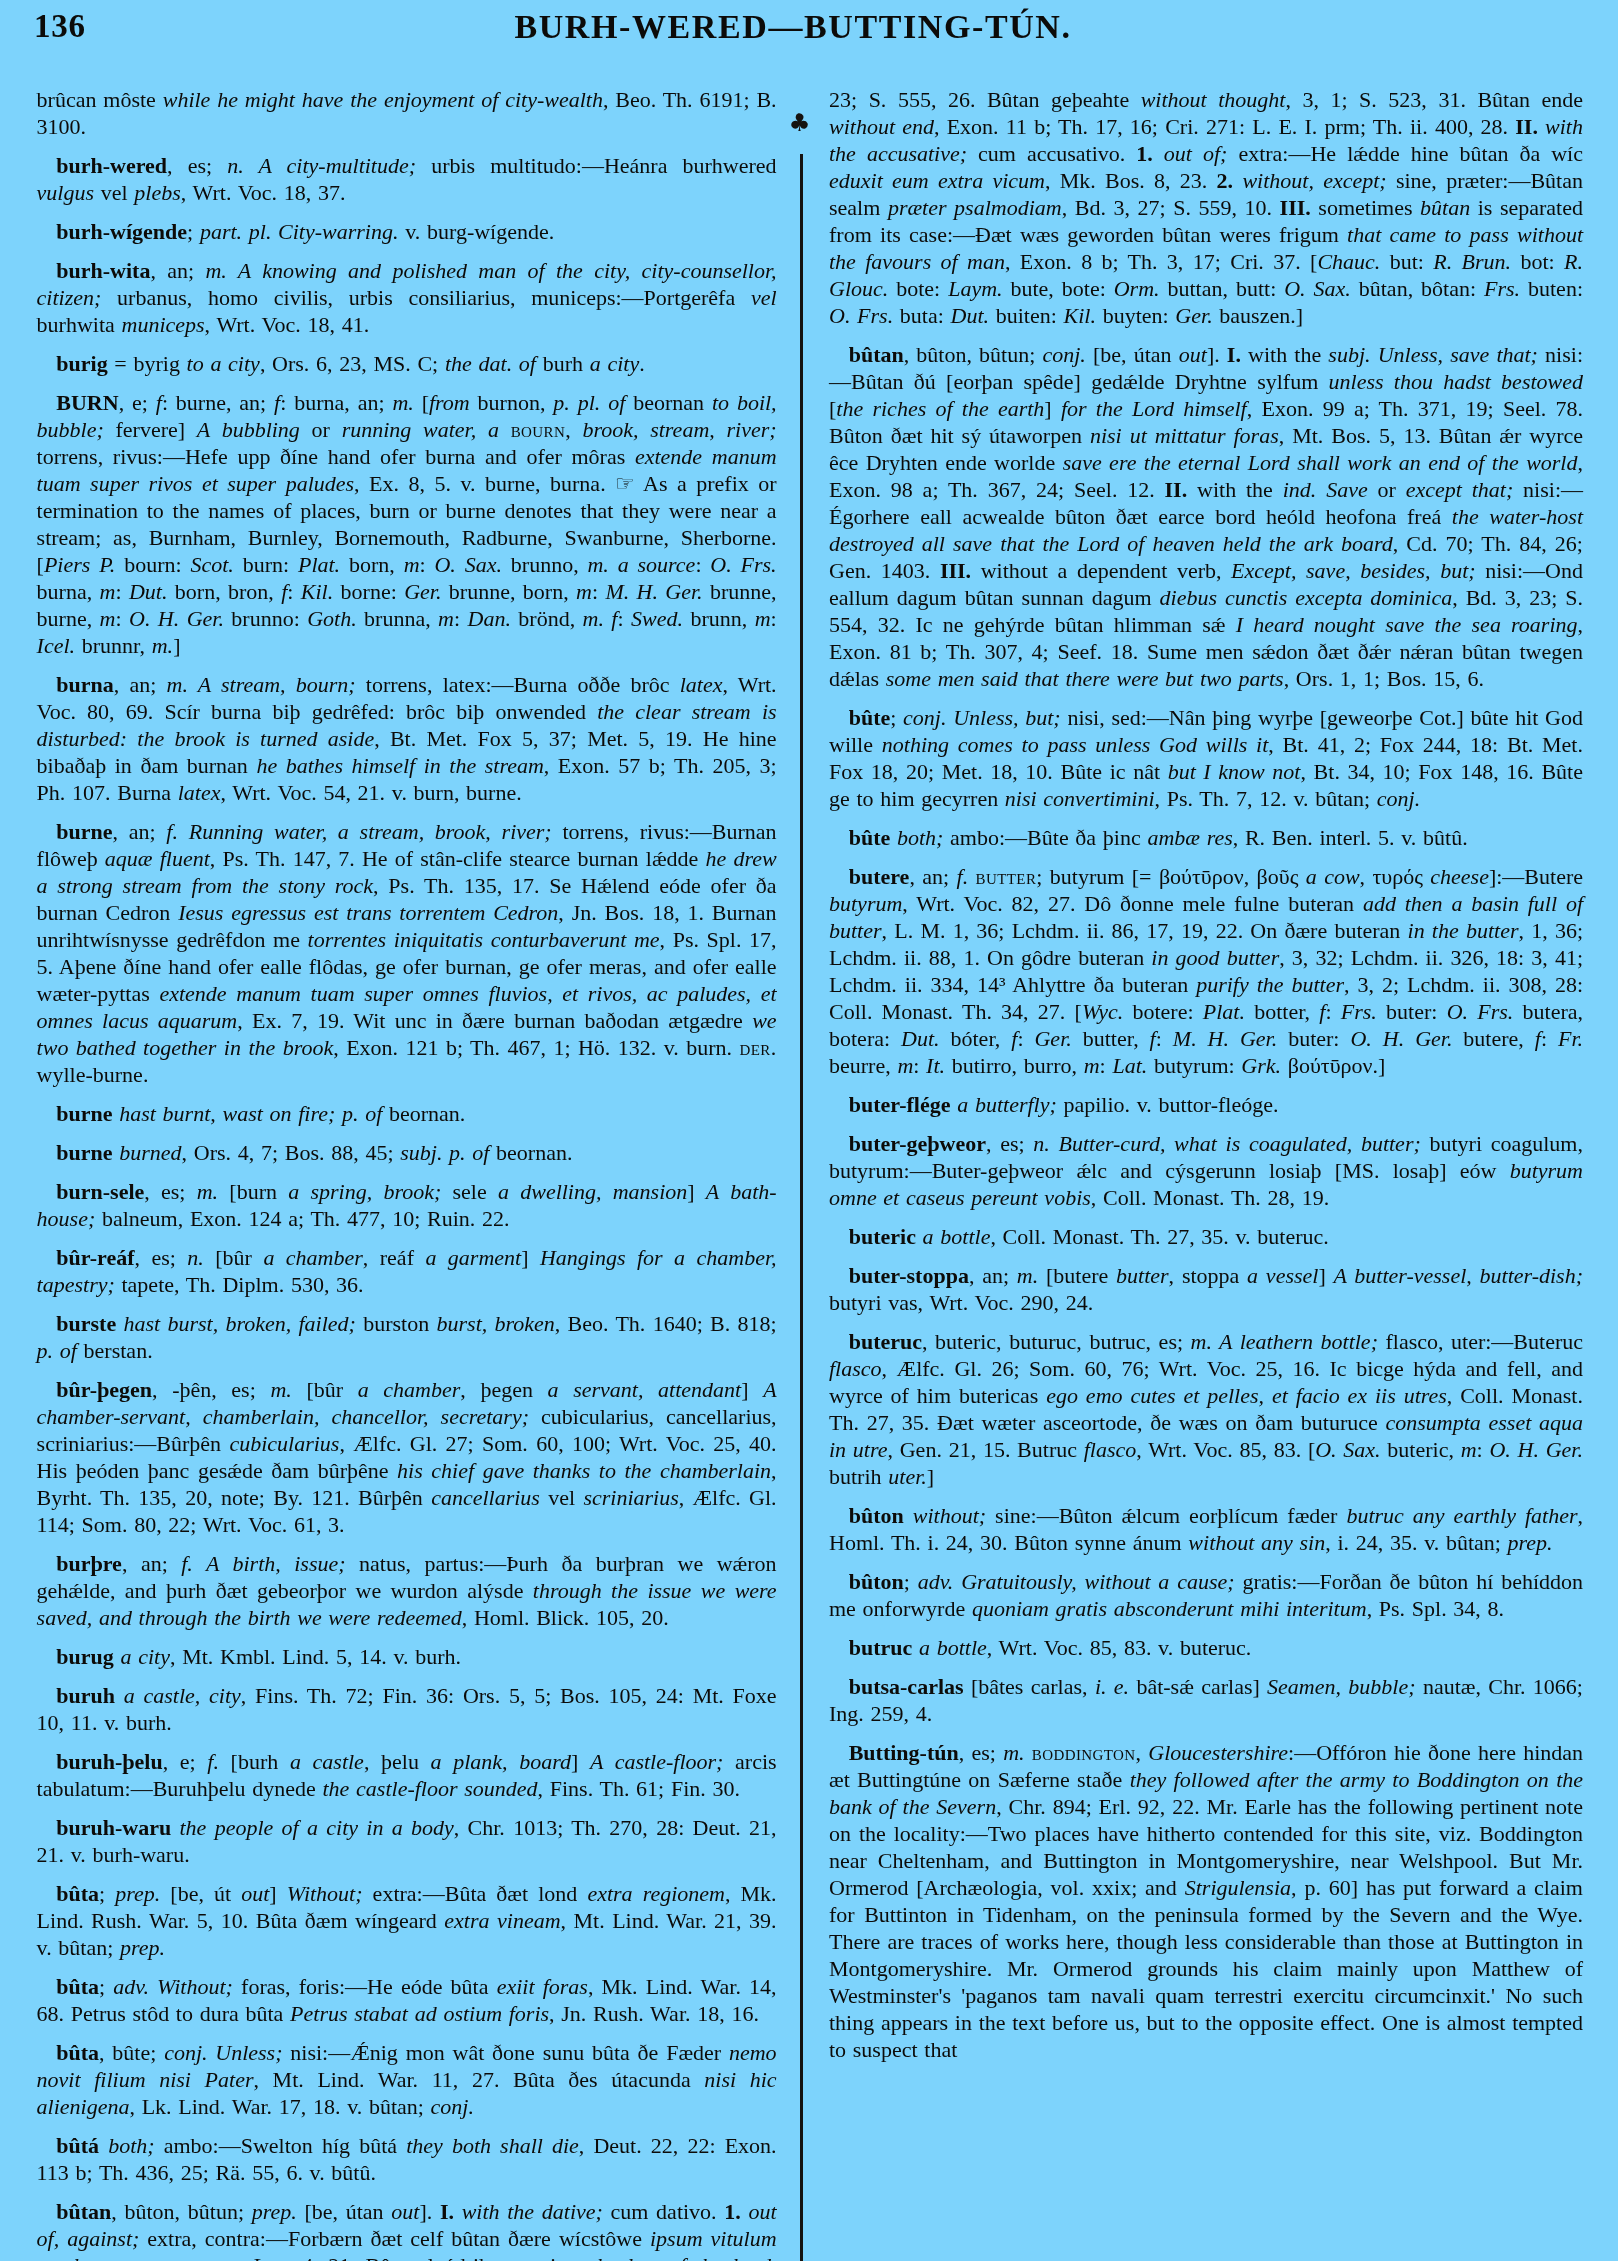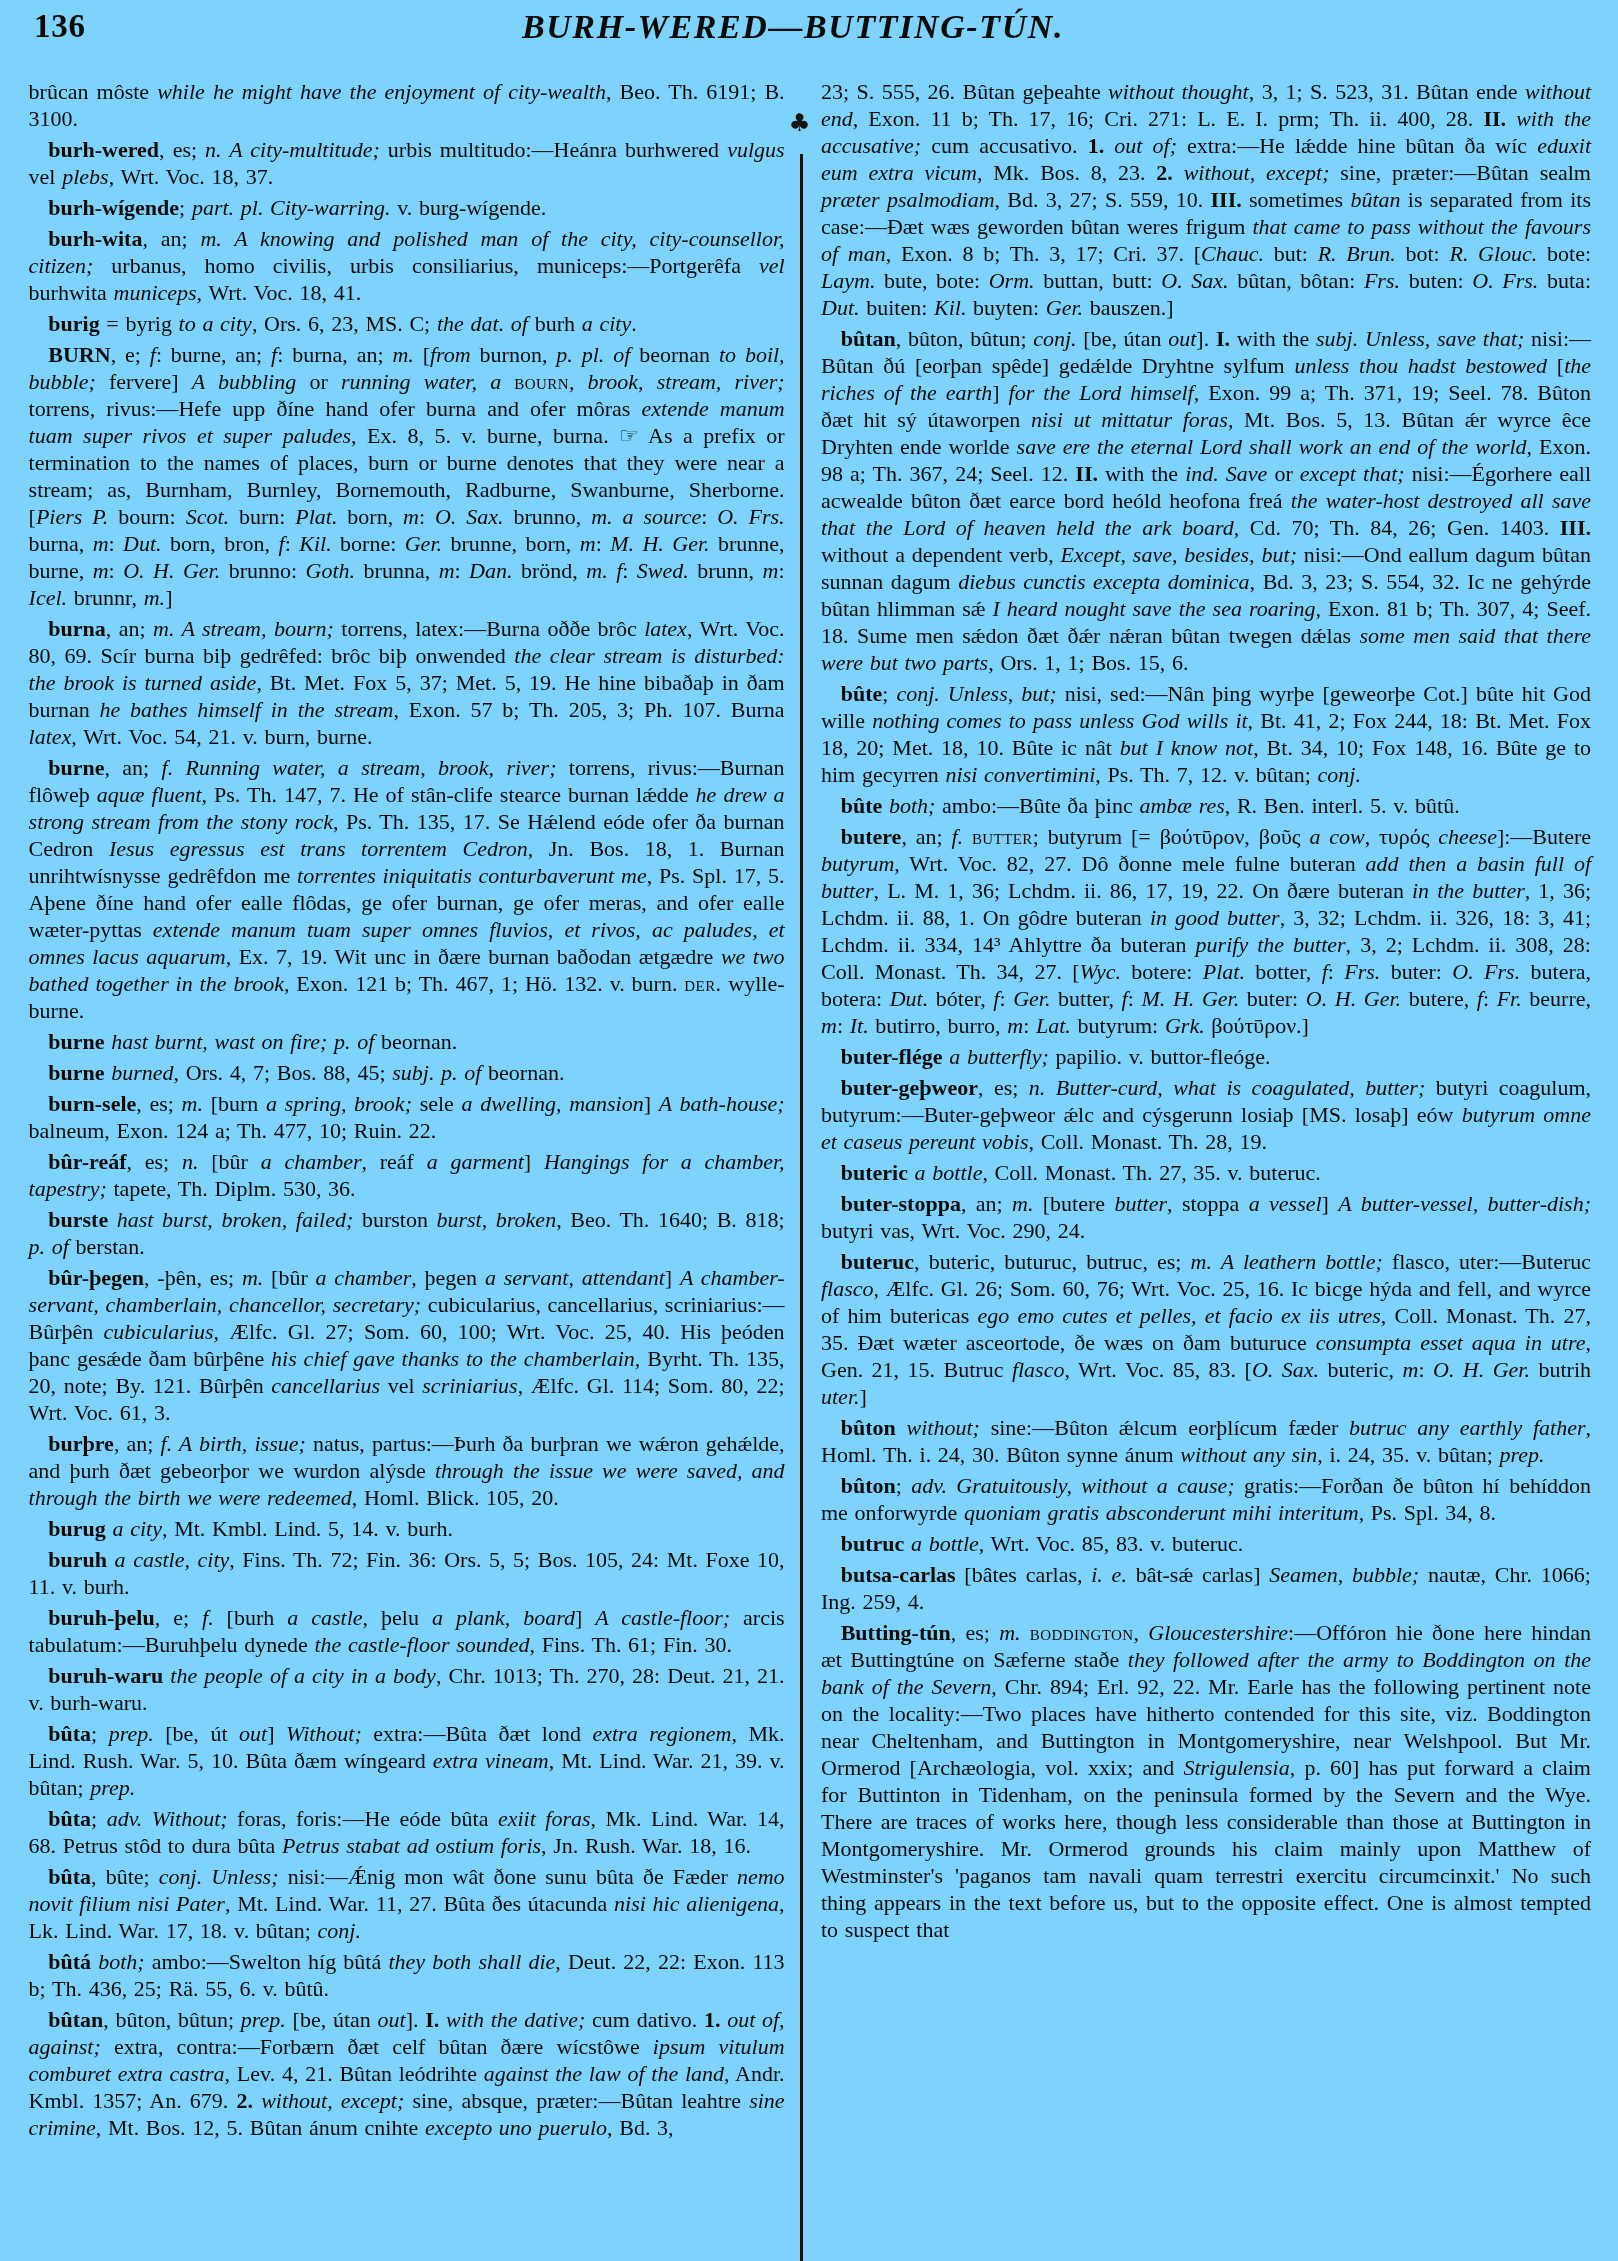--- a/index.html
+++ b/index.html
@@ -12,21 +12,21 @@
     overflow:hidden;
     box-sizing:border-box;
   }
   .page-number{
     position:absolute;left:34px;top:8.2px;
     font-size:33px;font-weight:bold;letter-spacing:0.8px;
   }
   .running-title{
     position:absolute;left:0;top:8.2px;width:1586px;
     text-align:center;
-    font-size:34px;font-weight:bold;letter-spacing:1.6px;font-style:italic;
+    font-size:34px;font-weight:bold;letter-spacing:1.6px;
   }
   .columns{
     position:absolute;top:74px;left:0;width:100%;
   }
   .column{
     position:absolute;top:0;
     font-size:22px;line-height:27px;
     text-align:justify;
     word-spacing:1.2px;
   }
@@ -35,21 +35,21 @@
   .divider{
     position:absolute;left:800px;top:80px;height:2145px;width:2.5px;
     background:#151310;
   }
   .orn{
     position:absolute;left:-11.5px;
     font-family:"DejaVu Sans",sans-serif;
     font-size:24.6px;line-height:24.6px;color:#151310;
   }
   .orn.top{top:-43px;}
-  .entry{margin:4px;text-indent:19.7px;}
+  .entry{margin:12px;text-indent:19.7px;}
   .entry.cont{text-indent:0;}
   .entry b{font-weight:bold;}
   .entry i{font-style:italic;}
   .sc{font-variant:small-caps;letter-spacing:0.4px;}
 </style>
 </head>
 <body>
 
 <div class="page">
   <div class="page-number">136</div>

